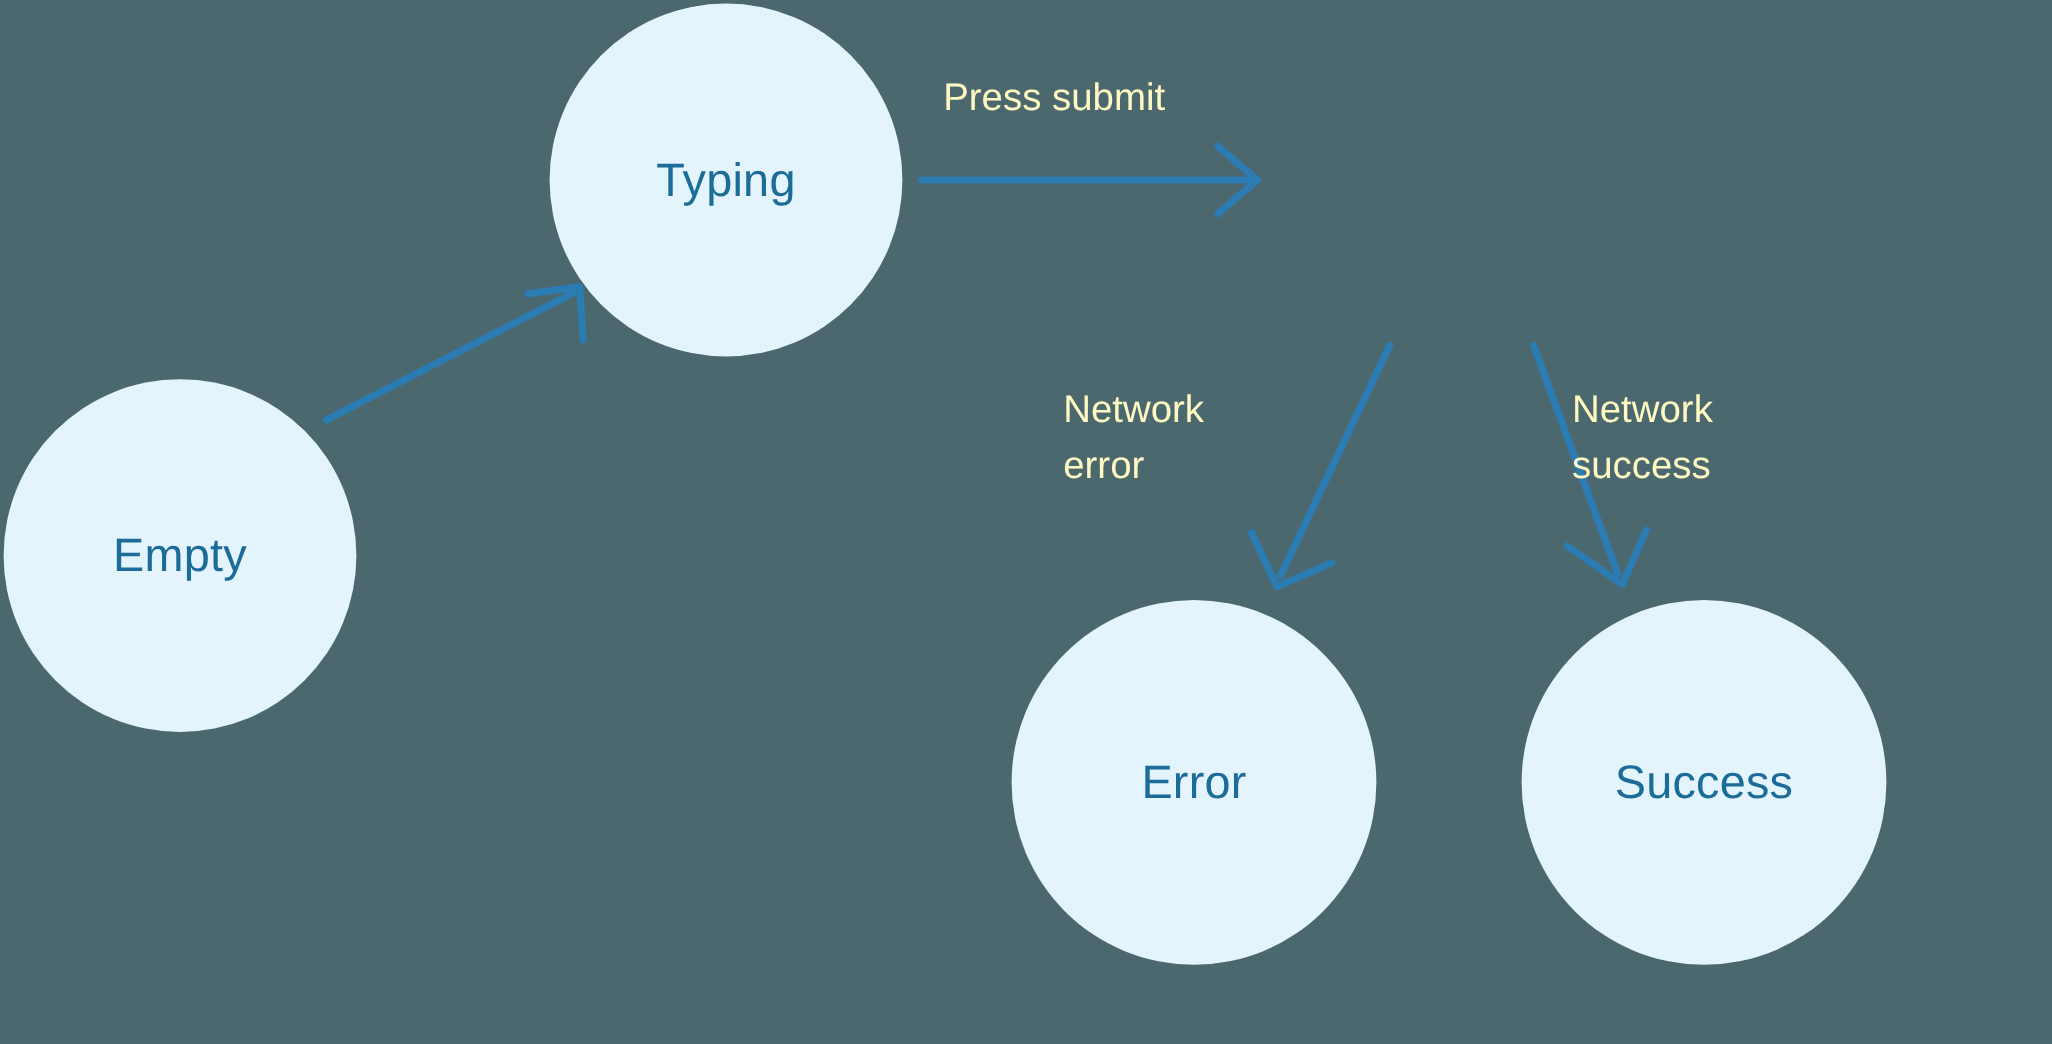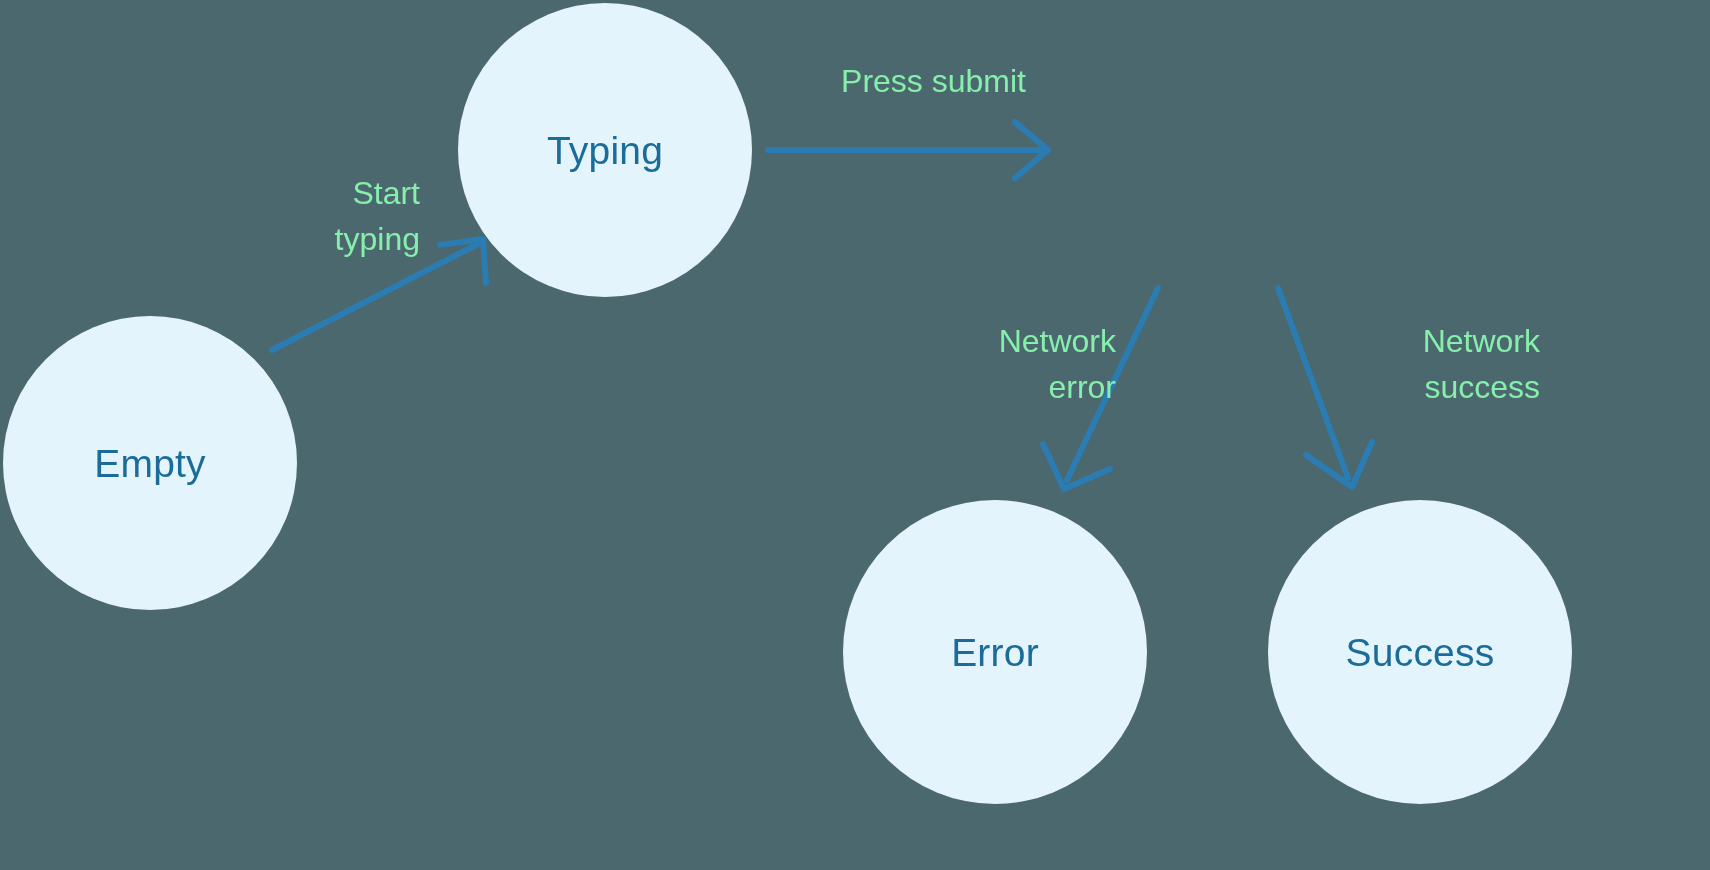--- a/index.html
+++ b/index.html
@@ -33,25 +33,25 @@
   .node-label {
     color: #1b6c98;
     font-size: 39px;
     font-weight: 400;
     letter-spacing: 0.2px;
     white-space: nowrap;
     line-height: 1;
   }
   .edge-label {
     position: absolute;
-    color: #86efac;
+    color: #fef9c3;
     font-size: 32px;
     font-weight: 400;
     line-height: 1.45;
-    text-align: right;
+    text-align: left;
     white-space: pre-line;
   }
 </style>
 </head>
 <body>
 
 <div id="stage">
 
   <svg id="edge-layer" viewBox="0 0 1710 870">
 
@@ -86,22 +86,20 @@
 
 
   <div class="node" style="left:843px; top:500px; width:304px; height:304px;">
     <span class="node-label">Error</span>
   </div>
 
   <div class="node" style="left:1268px; top:500px; width:304px; height:304px;">
     <span class="node-label">Success</span>
   </div>
 
-  <div class="edge-label" style="left:180px; top:170px; width:240px;">Start
-typing</div>
 
   <div class="edge-label" style="left:786px; top:58px; width:240px;">Press submit</div>
 
   <div class="edge-label" style="left:886px; top:318px; width:230px;">Network
 error</div>
 
   <div class="edge-label" style="left:1310px; top:318px; width:230px;">Network
 success</div>
 
 </div>

